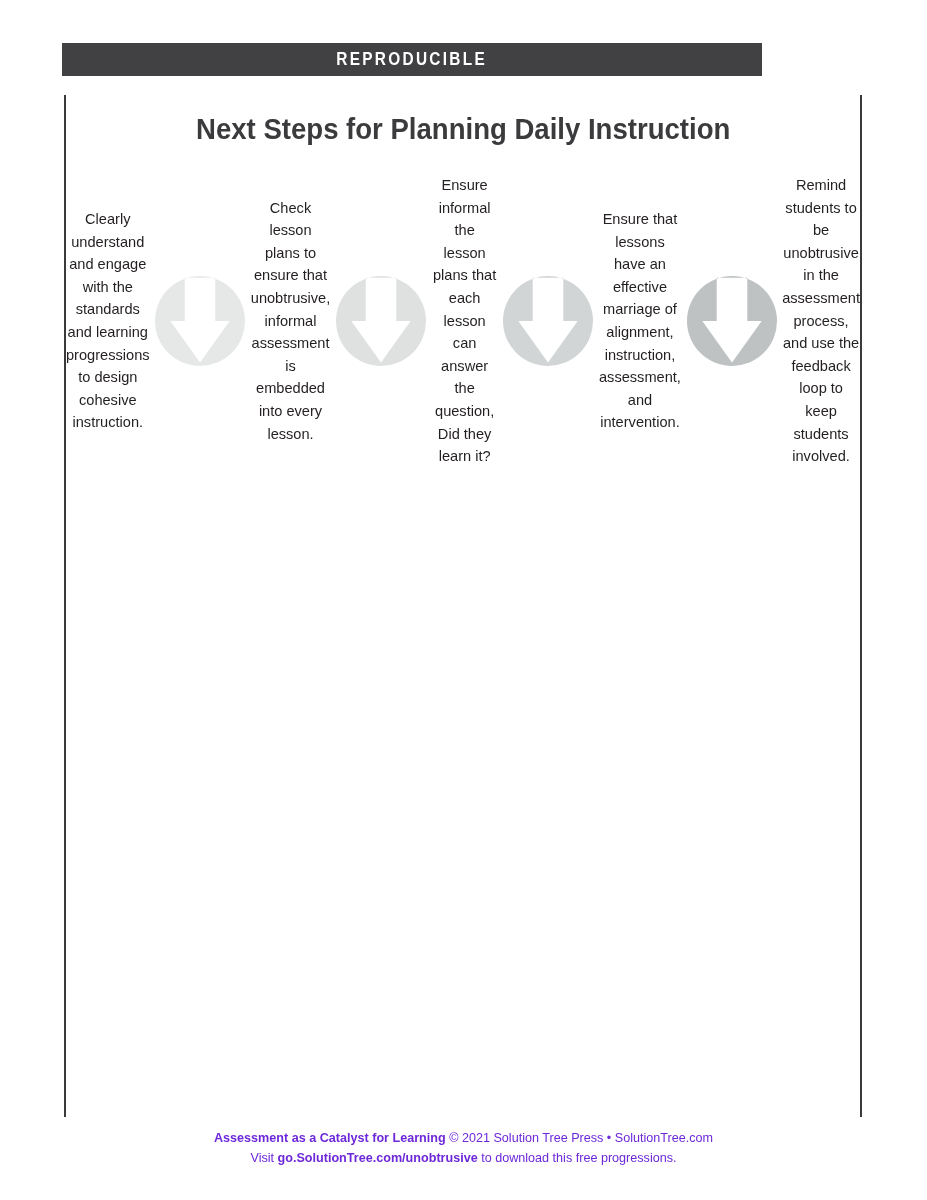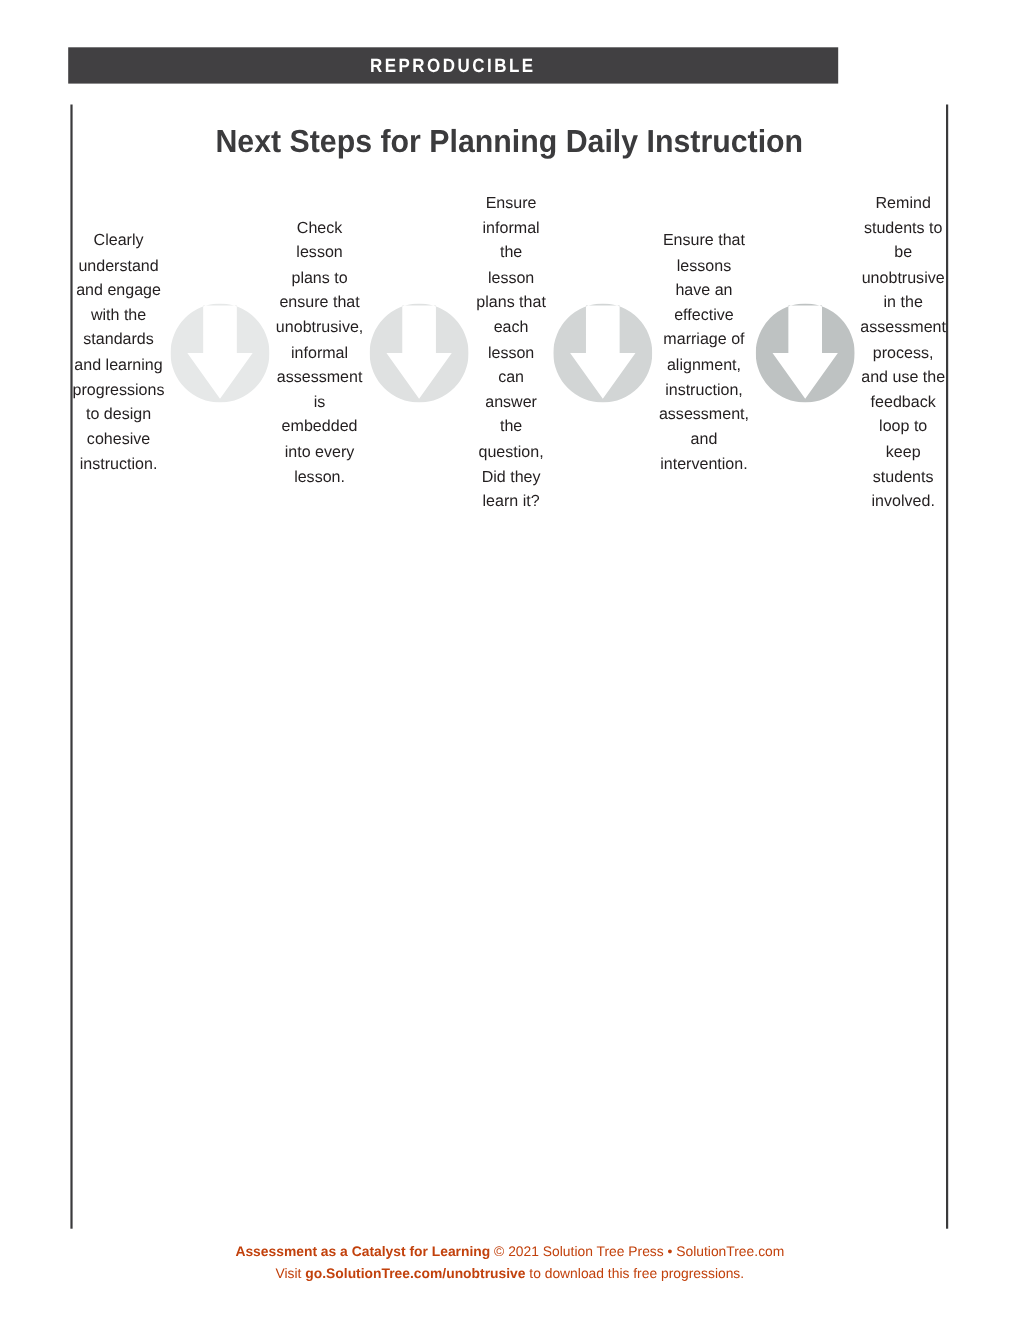--- a/index.html
+++ b/index.html
@@ -59,20 +59,21 @@
   
   .content {
     position: absolute;
     left: 66px;
     top: 95px;
     width: 794px;
     height: 1022px;
     box-sizing: border-box;
     display: flex;
     flex-direction: column;
+    align-items: center;
   }
 
   .page-title {
     margin-top: 18px;
     color: #3b3b3d;
     font-family: "Liberation Sans Narrow", "Liberation Sans", sans-serif;
     font-weight: 700;
     font-size: 29px;
     letter-spacing: 0px;
     transform: scaleX(0.95);
@@ -110,21 +111,21 @@
   .gap-a { height: 58px; }   
   .gap-b { height: 50px; }   
 
   
   .footer {
     position: absolute;
     left: 0;
     top: 1128px;
     width: 927px;
     text-align: center;
-    color: #c2410c;
+    color: #6d28d9;
     font-family: "Liberation Sans Narrow", "Liberation Sans", sans-serif;
     font-size: 12.6px;
     line-height: 1.62;
   }
   .footer b { font-weight: 700; }
   .footer-line { white-space: nowrap; }
 </style>
 </head>
 <body>
 

